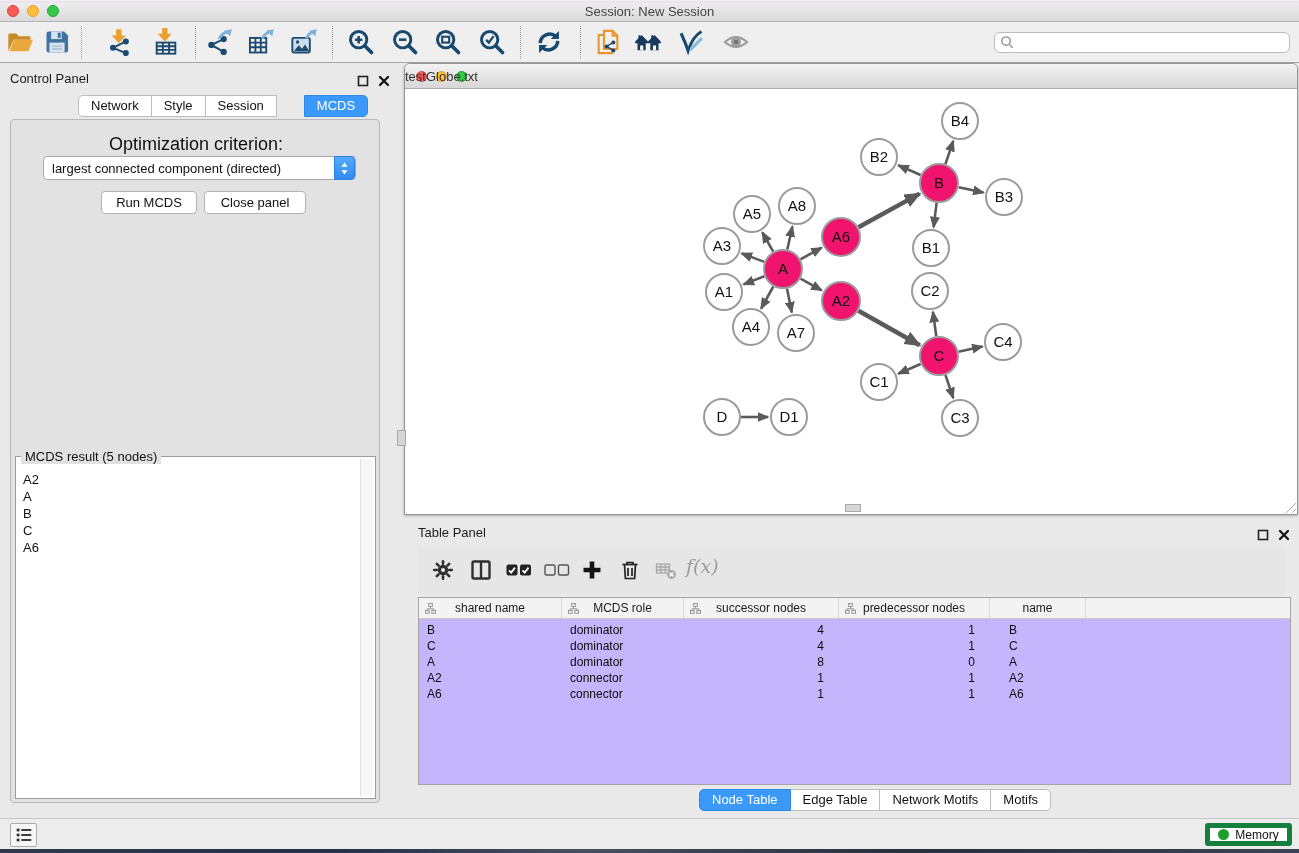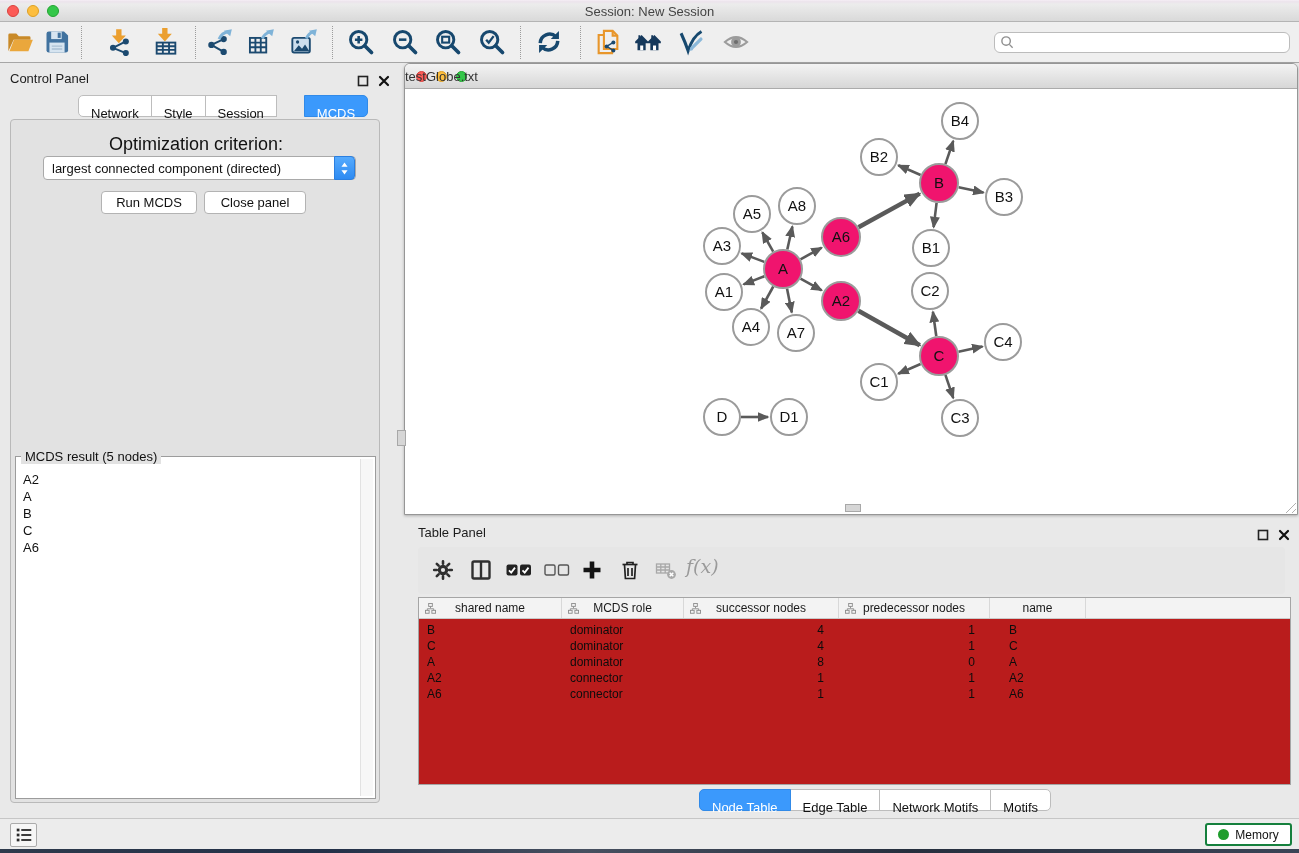--- a/index.html
+++ b/index.html
@@ -29,21 +29,21 @@
     background:#fff; border:1px solid #bcbcbc; border-radius:6px; display:flex; align-items:center; padding-left:5px; }
   .searchbox input { border:none; outline:none; flex:1; font-size:12px; background:transparent; height:17px; }
 
   
   .cp-title { position:absolute; left:10px; top:71px; font-size:13px; color:#1d1d1d; }
   .panel-btns { position:absolute; display:flex; gap:9px; }
   .panel-btn { width:12px; height:12px; }
   .cp-btns { left:357px; top:73px; }
   .seg-row { position:absolute; display:flex; }
   .cp-tabs { left:78px; top:95px; }
-  .seg-tab { height:22px; line-height:20px; padding:8px 12px; background:#fff;
+  .seg-tab { height:22px; line-height:20px; padding:0 12px; background:#fff;
     border:1px solid #bdbdbd; font-size:13px; color:#111; margin-left:-1px; position:relative; }
   .seg-tab:first-child { border-radius:5px 0 0 5px; margin-left:0; }
   .seg-tab:last-child { border-radius:0 5px 5px 0; }
   .seg-tab.seg-active { background:#3b99fc; border-color:#318ae8; color:#fff; z-index:2;margin-left:27px; }
   .cp-inner { position:absolute; left:10px; top:119px; width:370px; height:684px;
     background:#e2e2e2; border:1px solid #b9b9b9; border-radius:4px; }
   .opt-label { position:absolute; left:0; width:370px; top:14px; text-align:center; font-size:18px; color:#111; }
   .criterion { position:absolute; left:32px; top:36px; width:313px; height:24px; background:#fff;
     border:1px solid #a9a9a9; border-radius:4px; font-size:13px; color:#111;
     display:flex; align-items:center; padding-left:8px; }
@@ -78,21 +78,21 @@
 
   
   .tp-title { position:absolute; left:418px; top:525px; font-size:13px; color:#1d1d1d; }
   .tp-btns { left:1257px; top:527px; }
   .tp-toolbar { position:absolute; left:418px; top:547px; width:867px; height:47px;
     background:#e6e6e6; border-radius:4px; }
   .tp-icon { position:absolute; top:12px; height:22px; }
   .fx { position:absolute; left:268px; top:8px; font-family:"DejaVu Serif", serif;
     font-style:italic; font-size:19px; color:#9a9a9a; }
   .table-box { position:absolute; left:418px; top:597px; width:873px; height:188px;
-    background:#b91c1c; border:1px solid #a5a5a5; }
+    background:#c4b5fd; border:1px solid #a5a5a5; }
   .thead { display:grid; grid-template-columns:143px 122px 155px 151px 96px 1fr; height:21px;
     background:#f3f3f3; border-bottom:1px solid #c9c9c9; }
   .th { position:relative; display:flex; align-items:center; justify-content:center;
     font-size:12px; color:#1a1a1a; border-right:1px solid #d8d8d8; }
   .th svg { position:absolute; left:6px; }
   .th:last-child { border-right:none; }
   .tr { display:grid; grid-template-columns:143px 122px 155px 151px 96px 1fr; height:16px; }
   .td { font-size:12px; color:#0d0d0d; line-height:16px; white-space:nowrap; overflow:hidden; }
   .td-left { padding-left:8px; }
   .td-right { text-align:right; padding-right:15px; }
@@ -100,21 +100,21 @@
   .tbody { padding-top:3px; }
   .tp-tabs { left:672px; top:789px; }
 
   
   .statusbar { position:absolute; left:0; top:818px; width:1299px; height:31px;
     background:#ececec; border-top:1px solid #c6c6c6; }
   .sb-listbtn { position:absolute; left:10px; top:4px; width:27px; height:24px;
     background:#f6f6f6; border:1px solid #ababab; border-radius:2px;
     display:flex; align-items:center; justify-content:center; }
   .memory-btn { position:absolute; right:7px; top:4px; width:87px; height:23px;
-    background:#fff; border:2px solid #15803d; border-radius:3px;
+    background:#fff; border:5px solid #15803d; border-radius:3px;
     display:flex; align-items:center; justify-content:center; gap:6px; font-size:12px; color:#111; }
   .memory-dot { width:11px; height:11px; border-radius:50%; }
   .desktop-strip { position:absolute; left:0; top:849px; width:1299px; height:4px;
     background:linear-gradient(90deg,#2e3a4c,#223048 25%,#475060 45%,#262f3e 70%,#3a4456); }
 </style>
 </head>
 <body>
 
 <div class="app">
 

